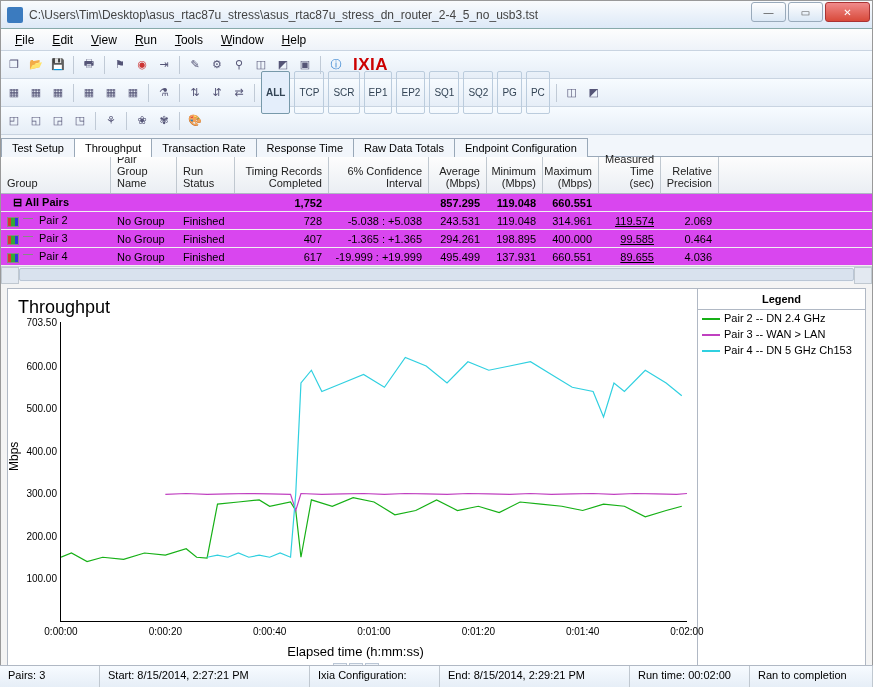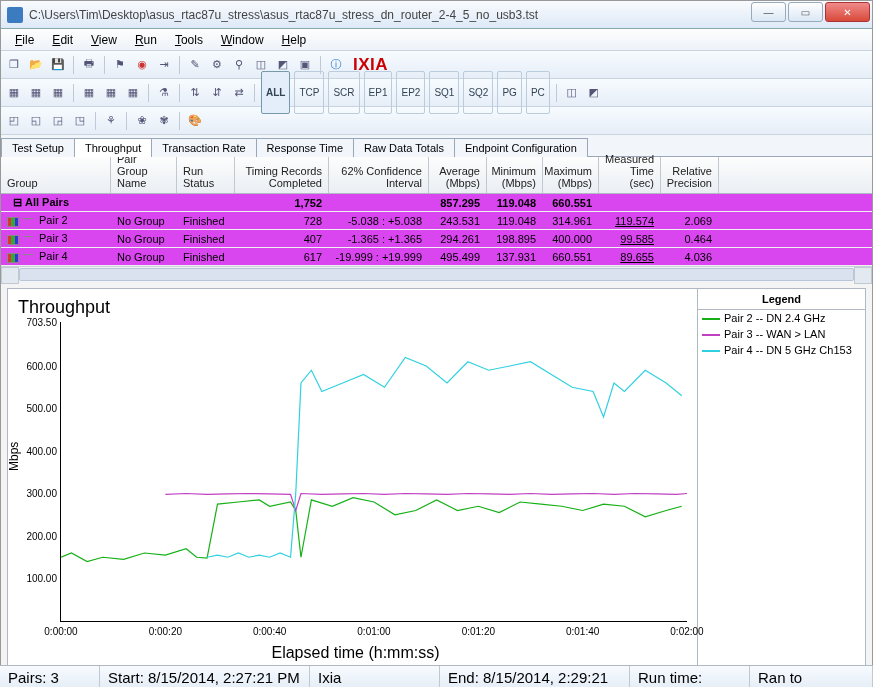--- a/index.html
+++ b/index.html
@@ -35,27 +35,27 @@
 .treeicon{display:inline-block;width:12px;height:10px;position:relative;margin-right:4px;}
 .treeicon::before{content:"";position:absolute;left:0;top:4px;width:10px;height:1px;background:#888;}
 .baricon{display:inline-block;width:12px;height:10px;background:linear-gradient(to right,#d33 33%, #3a3 33% 66%, #33d 66%);margin-right:4px;vertical-align:middle;border:1px solid #888;}
 .chartwrap{ display:flex; border:1px solid #b0b8c4; margin:6px; height:380px; background:#fff;}
 .chartarea{ flex:1; padding:8px 4px 4px 10px; position:relative;}
 .chart-title{ font-size:18px; font-family:Arial; margin-bottom:4px;}
 .chartcanvas{ position:relative; height:300px; margin-left:42px; margin-right:6px; border-left:1px solid #000; border-bottom:1px solid #000;}
 .ytick{position:absolute; left:-50px; width:46px; text-align:right; font-size:10px; transform:translateY(-50%);}
 .xtick{position:absolute; bottom:-16px; font-size:10px; transform:translateX(-50%);}
 .ylabel{position:absolute; left:-4px; top:50%; transform:rotate(-90deg) translateX(8px); transform-origin:left; font-size:12px;}
-.xlabel{ text-align:center; font-size:16px; margin-top:22px;}
+.xlabel{ text-align:center; font-size:13px; margin-top:22px;}
 .legendpanel{ width:168px; border-left:1px solid #b0b8c4; background:#fff; font-size:11px;}
 .legendhead{ font-weight:bold; text-align:center; padding:4px; border-bottom:1px solid #b0b8c4;}
 .legrow{ padding:2px 4px; white-space:nowrap; overflow:hidden;}
 .legbox{display:inline-block;width:18px;height:2px;vertical-align:middle;margin-right:4px;}
 .statusbar{ position:absolute; bottom:0; left:0; right:0; height:22px; display:flex; background:linear-gradient(#f7fbff,#e6eef7); border-top:1px solid #b0b8c4;}
-.sbcell{ border-right:1px solid #c0c8d0; padding:3px 8px; font-size:15px;}
+.sbcell{ border-right:1px solid #c0c8d0; padding:3px 8px; font-size:11px;}
 svg.series{position:absolute;left:0;top:0;width:100%;height:100%;pointer-events:none;}
 .hscroll{height:16px;border-top:1px solid #c8d0da;background:#f0f3f7;position:relative;}
 .hscroll::before,.hscroll::after{content:"";position:absolute;top:0;width:16px;height:100%;background:#e3e9f1;border:1px solid #c0c8d0;}
 .hscroll::before{left:0;} .hscroll::after{right:0;}
 .thumb{position:absolute;left:18px;right:18px;top:1px;bottom:1px;background:#d9e2ee;border:1px solid #bac6d5;border-radius:2px;}
 .minihs{display:flex;gap:2px;justify-content:center;padding-top:4px;}
 .minihs span{width:14px;height:12px;border:1px solid #bac6d5;background:#eef3f9;}
 </style>
 </head>
 <body>
@@ -152,21 +152,21 @@
     <div class="tab">Response Time</div>
     <div class="tab">Raw Data Totals</div>
     <div class="tab">Endpoint Configuration</div>
   </div>
 
 <div class="grid-head">
   <div class="gh left w-grp">Group</div>
   <div class="gh left w-pgn">Pair Group Name</div>
   <div class="gh left w-run">Run Status</div>
   <div class="gh w-tr">Timing Records Completed</div>
-  <div class="gh w-ci">62% Confidence Interval</div>
+  <div class="gh w-ci">6% Confidence Interval</div>
   <div class="gh w-avg">Average (Mbps)</div>
   <div class="gh w-min">Minimum (Mbps)</div>
   <div class="gh w-max">Maximum (Mbps)</div>
   <div class="gh w-mt">Measured Time (sec)</div>
   <div class="gh w-rp">Relative Precision</div>
 </div>
 
 <div class="grid-body">
   <div class="row bold">
     <div class="cell w-grp">&nbsp;&nbsp;⊟ <span>All Pairs</span></div>

